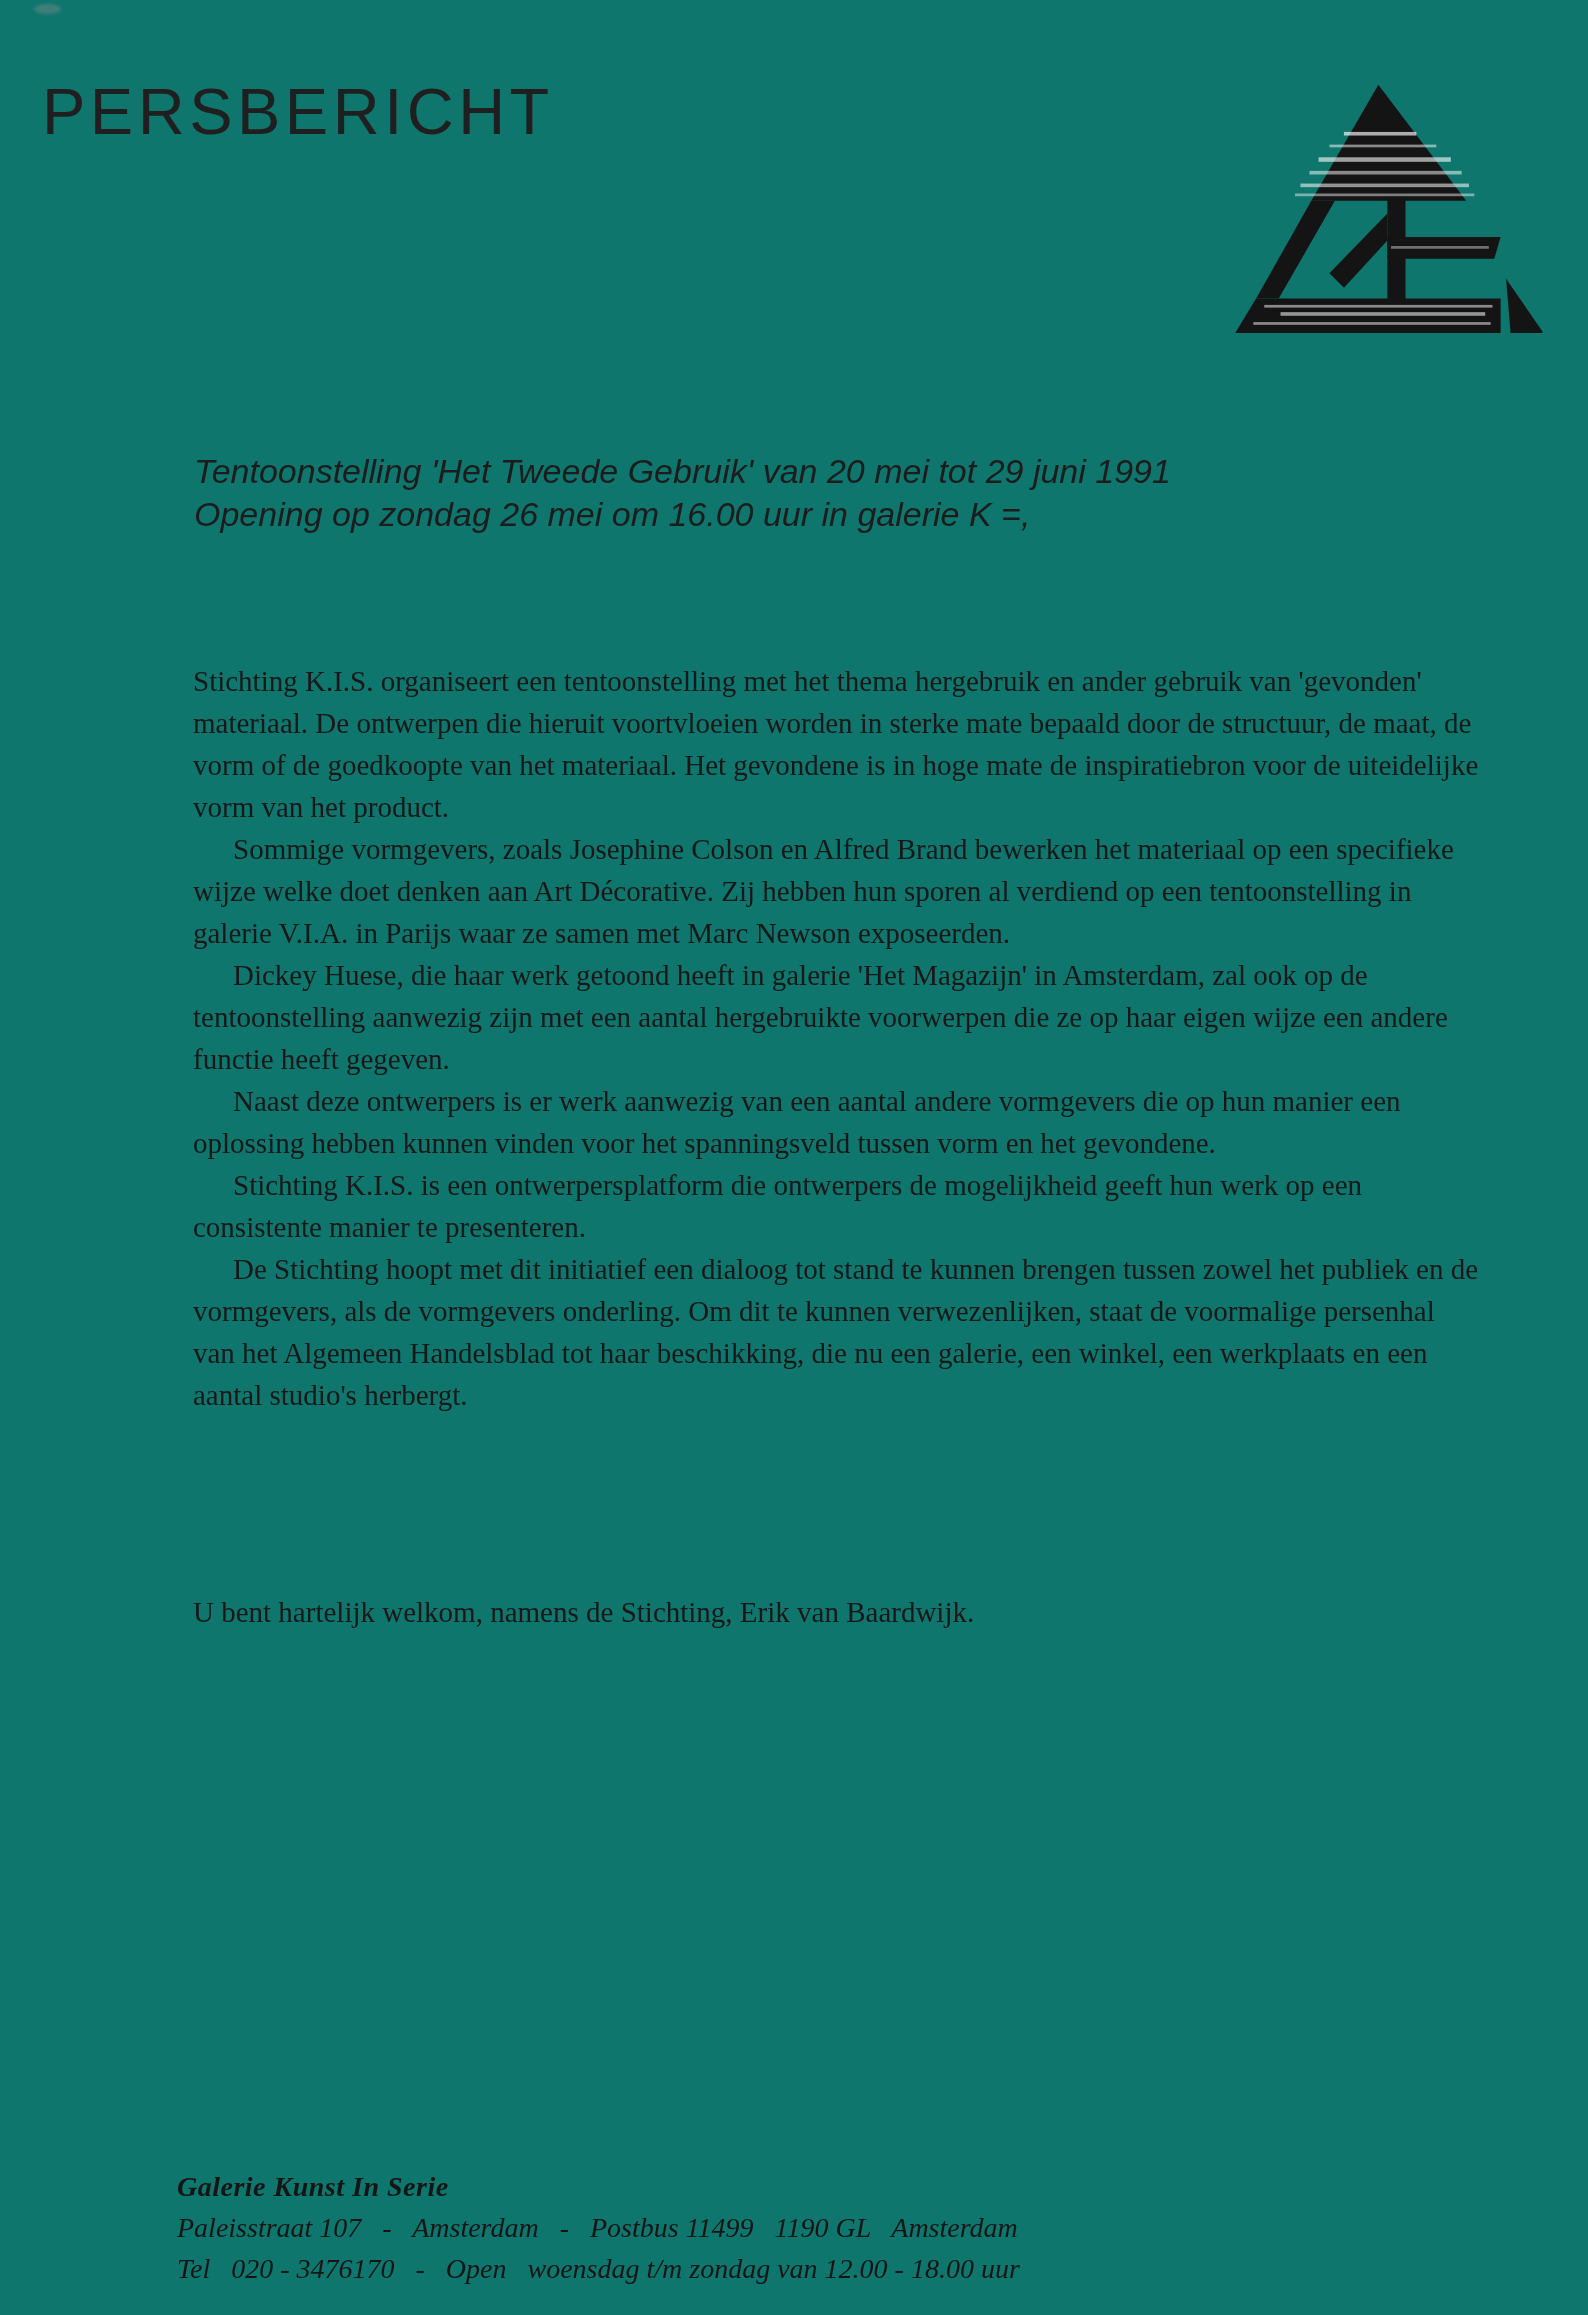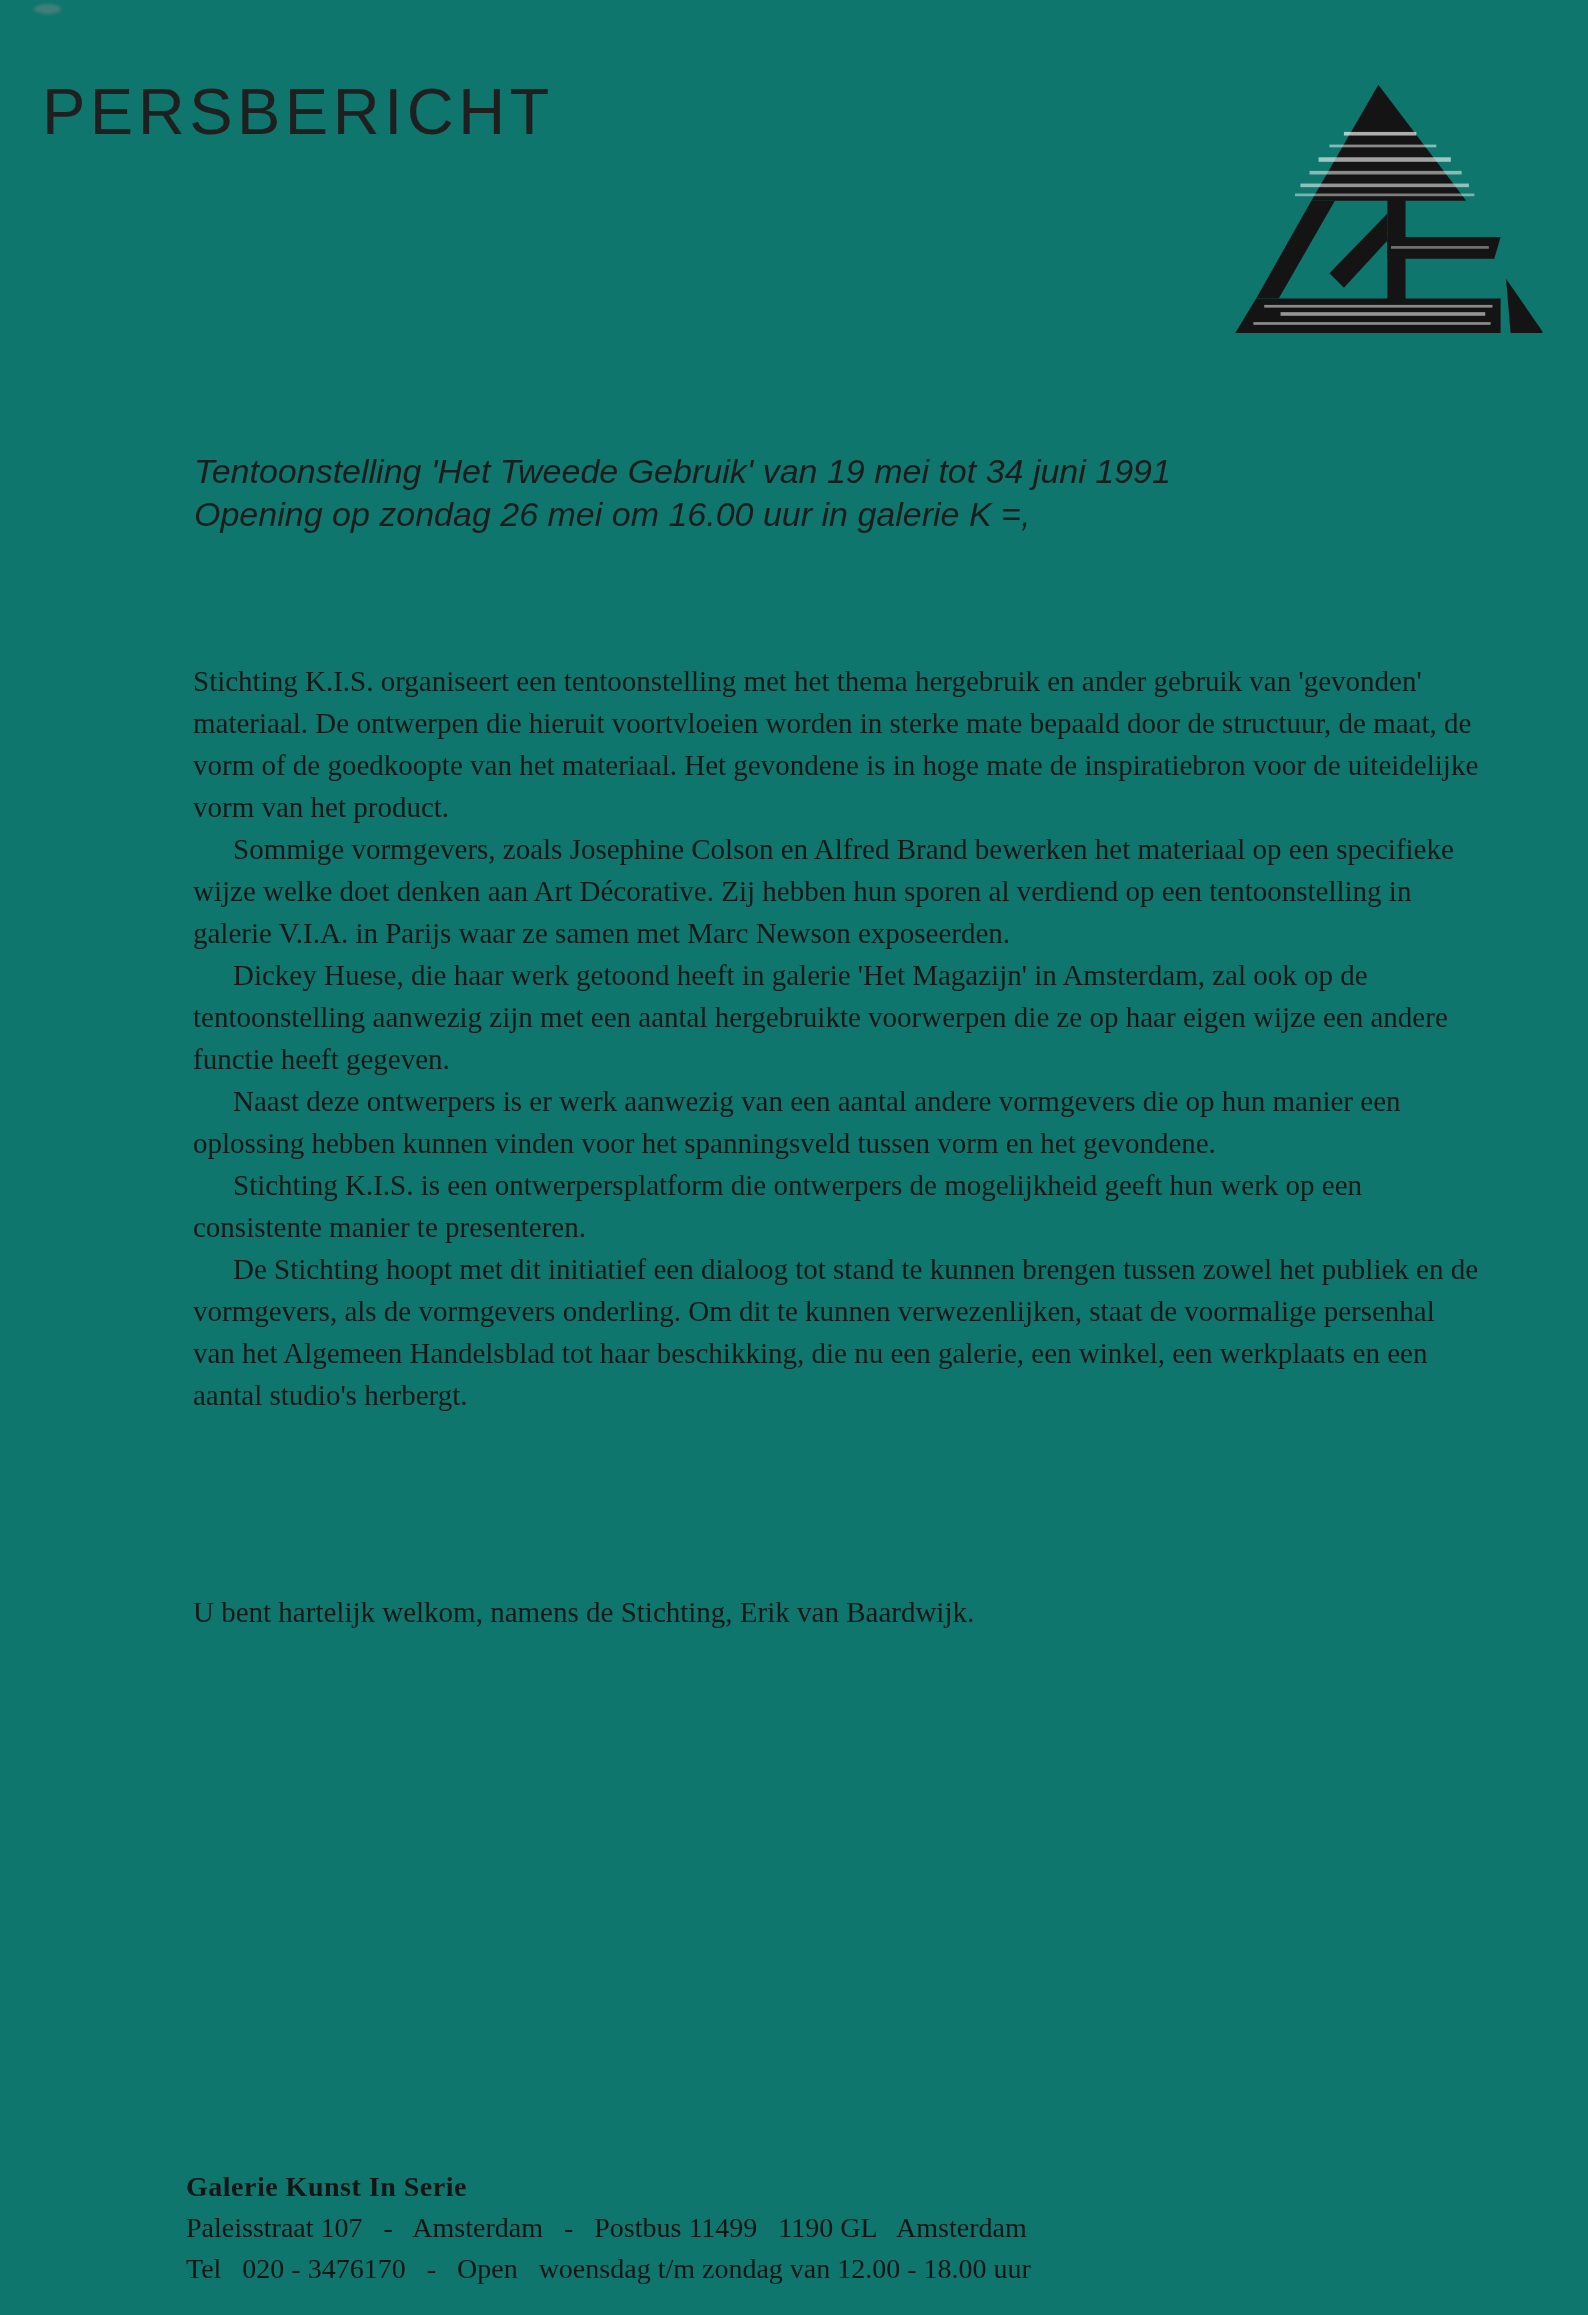--- a/index.html
+++ b/index.html
@@ -59,24 +59,25 @@
   .body-text p.indent { text-indent: 40px; }
   .closing {
     position: absolute;
     left: 193px; top: 1596px;
     font-size: 29px;
     white-space: nowrap;
     text-align: right;
   }
   .footer {
     position: absolute;
-    left: 186px; top: 2166px;
+    left: 177px; top: 2166px;
     font-size: 28px;
     line-height: 41px;
     color: #151515;
+    font-style: italic;
   }
   .footer .org {
     font-weight: bold;
     letter-spacing: 0.5px;
   }
   .footer .pre { white-space: pre-wrap; }
 </style>
 </head>
 <body>
 
@@ -112,21 +113,21 @@
       <rect x="80" y="113" width="186" height="4" opacity="0.55"></rect>
       <rect x="74" y="124" width="198" height="3" opacity="0.45"></rect>
       <rect x="180" y="182" width="108" height="3" opacity="0.4"></rect>
       <rect x="40" y="247" width="252" height="3" opacity="0.5"></rect>
       <rect x="58" y="255" width="226" height="4" opacity="0.55"></rect>
       <rect x="28" y="266" width="262" height="3" opacity="0.5"></rect>
     </g>
   </svg>
 
   <div class="intro">
-    <div>Tentoonstelling 'Het Tweede Gebruik' van 19 mei tot 34 juni 1991</div>
+    <div>Tentoonstelling 'Het Tweede Gebruik' van 20 mei tot 29 juni 1991</div>
     <div>Opening op zondag 26 mei om 16.00 uur in galerie K =,</div>
   </div>
 
   <div class="body-text">
     <p>Stichting K.I.S. organiseert een tentoonstelling met het thema hergebruik en ander gebruik van 'gevonden' materiaal. De ontwerpen die hieruit voortvloeien worden in sterke mate bepaald door de structuur, de maat, de vorm of de goedkoopte van het materiaal. Het gevondene is in hoge mate de inspiratiebron voor de uiteidelijke vorm van het product.</p>
     <p class="indent">Sommige vormgevers, zoals Josephine Colson en Alfred Brand bewerken het materiaal op een specifieke wijze welke doet denken aan Art Décorative. Zij hebben hun sporen al verdiend op een tentoonstelling in galerie V.I.A. in Parijs waar ze samen met Marc Newson exposeerden.</p>
     <p class="indent">Dickey Huese, die haar werk getoond heeft in galerie 'Het Magazijn' in Amsterdam, zal ook op de tentoonstelling aanwezig zijn met een aantal hergebruikte voorwerpen die ze op haar eigen wijze een andere functie heeft gegeven.</p>
     <p class="indent">Naast deze ontwerpers is er werk aanwezig van een aantal andere vormgevers die op hun manier een oplossing hebben kunnen vinden voor het spanningsveld tussen vorm en het gevondene.</p>
     <p class="indent">Stichting K.I.S. is een ontwerpersplatform die ontwerpers de mogelijkheid geeft hun werk op een consistente manier te presenteren.</p>
     <p class="indent">De Stichting hoopt met dit initiatief een dialoog tot stand te kunnen brengen tussen zowel het publiek en de vormgevers, als de vormgevers onderling. Om dit te kunnen verwezenlijken, staat de voormalige persenhal van het Algemeen Handelsblad tot haar beschikking, die nu een galerie, een winkel, een werkplaats en een aantal studio's herbergt.</p>

